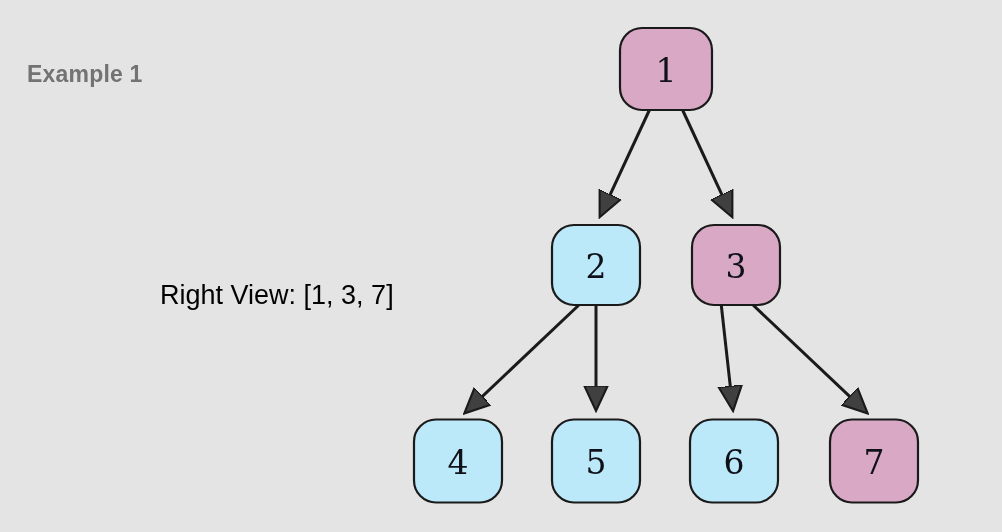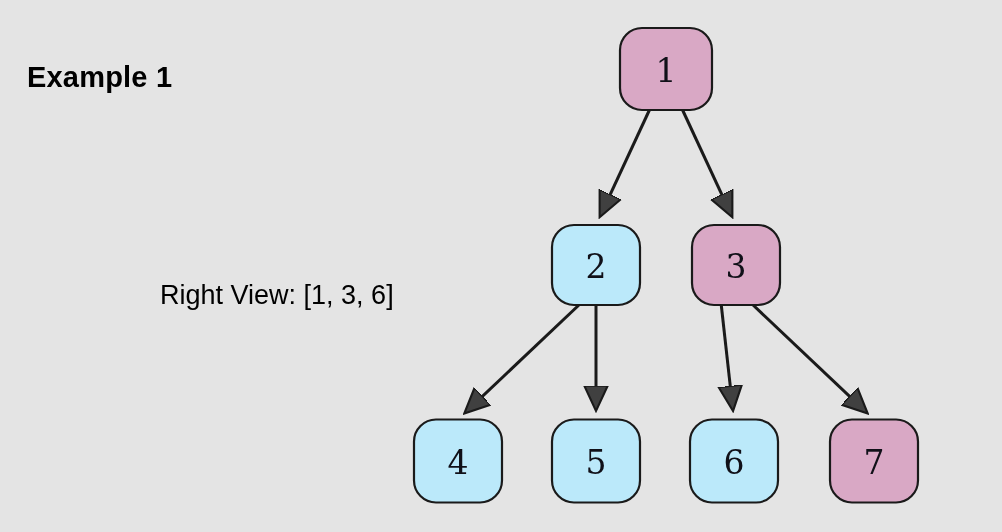--- a/index.html
+++ b/index.html
@@ -17,23 +17,23 @@
   #canvas {
     position: relative;
     width: 1002px;
     height: 532px;
   }
   .label-example {
     position: absolute;
     left: 27px;
     top: 61px;
     font-family: "Liberation Sans", sans-serif;
-    font-size: 29px;
+    font-size: 23px;
     font-weight: bold;
-    color: #000000;
+    color: #737373;
     letter-spacing: 0.2px;
     white-space: nowrap;
   }
   .label-rightview {
     position: absolute;
     left: 160px;
     top: 280px;
     font-family: "Liberation Sans", sans-serif;
     font-size: 27px;
     font-weight: normal;
@@ -66,21 +66,21 @@
     fill: none;
   }
 </style>
 </head>
 <body>
 
 <div id="canvas">
 
   <div class="label-example">Example 1</div>
 
-  <div class="label-rightview">Right View: [1, 3, 6]</div>
+  <div class="label-rightview">Right View: [1, 3, 7]</div>
 
   <svg class="tree-svg" viewBox="0 0 1002 532">
     <defs>
       <marker id="arrowhead" markerWidth="9" markerHeight="9" refX="7.6" refY="4.5" orient="auto" markerUnits="strokeWidth">
         <path d="M 0 0.6 L 8.4 4.5 L 0 8.4 z" fill="#404040" stroke="#1a1a1a" stroke-width="0.7"></path>
       </marker>
     </defs>
     <g id="edges-layer">
         <line x1="650.36" y1="108" x2="600.6349297321711" y2="215.0241578612211" class="edge-line" marker-end="url(#arrowhead)"></line>
         <line x1="681.64" y1="108" x2="731.3650702678289" y2="215.0241578612211" class="edge-line" marker-end="url(#arrowhead)"></line>

